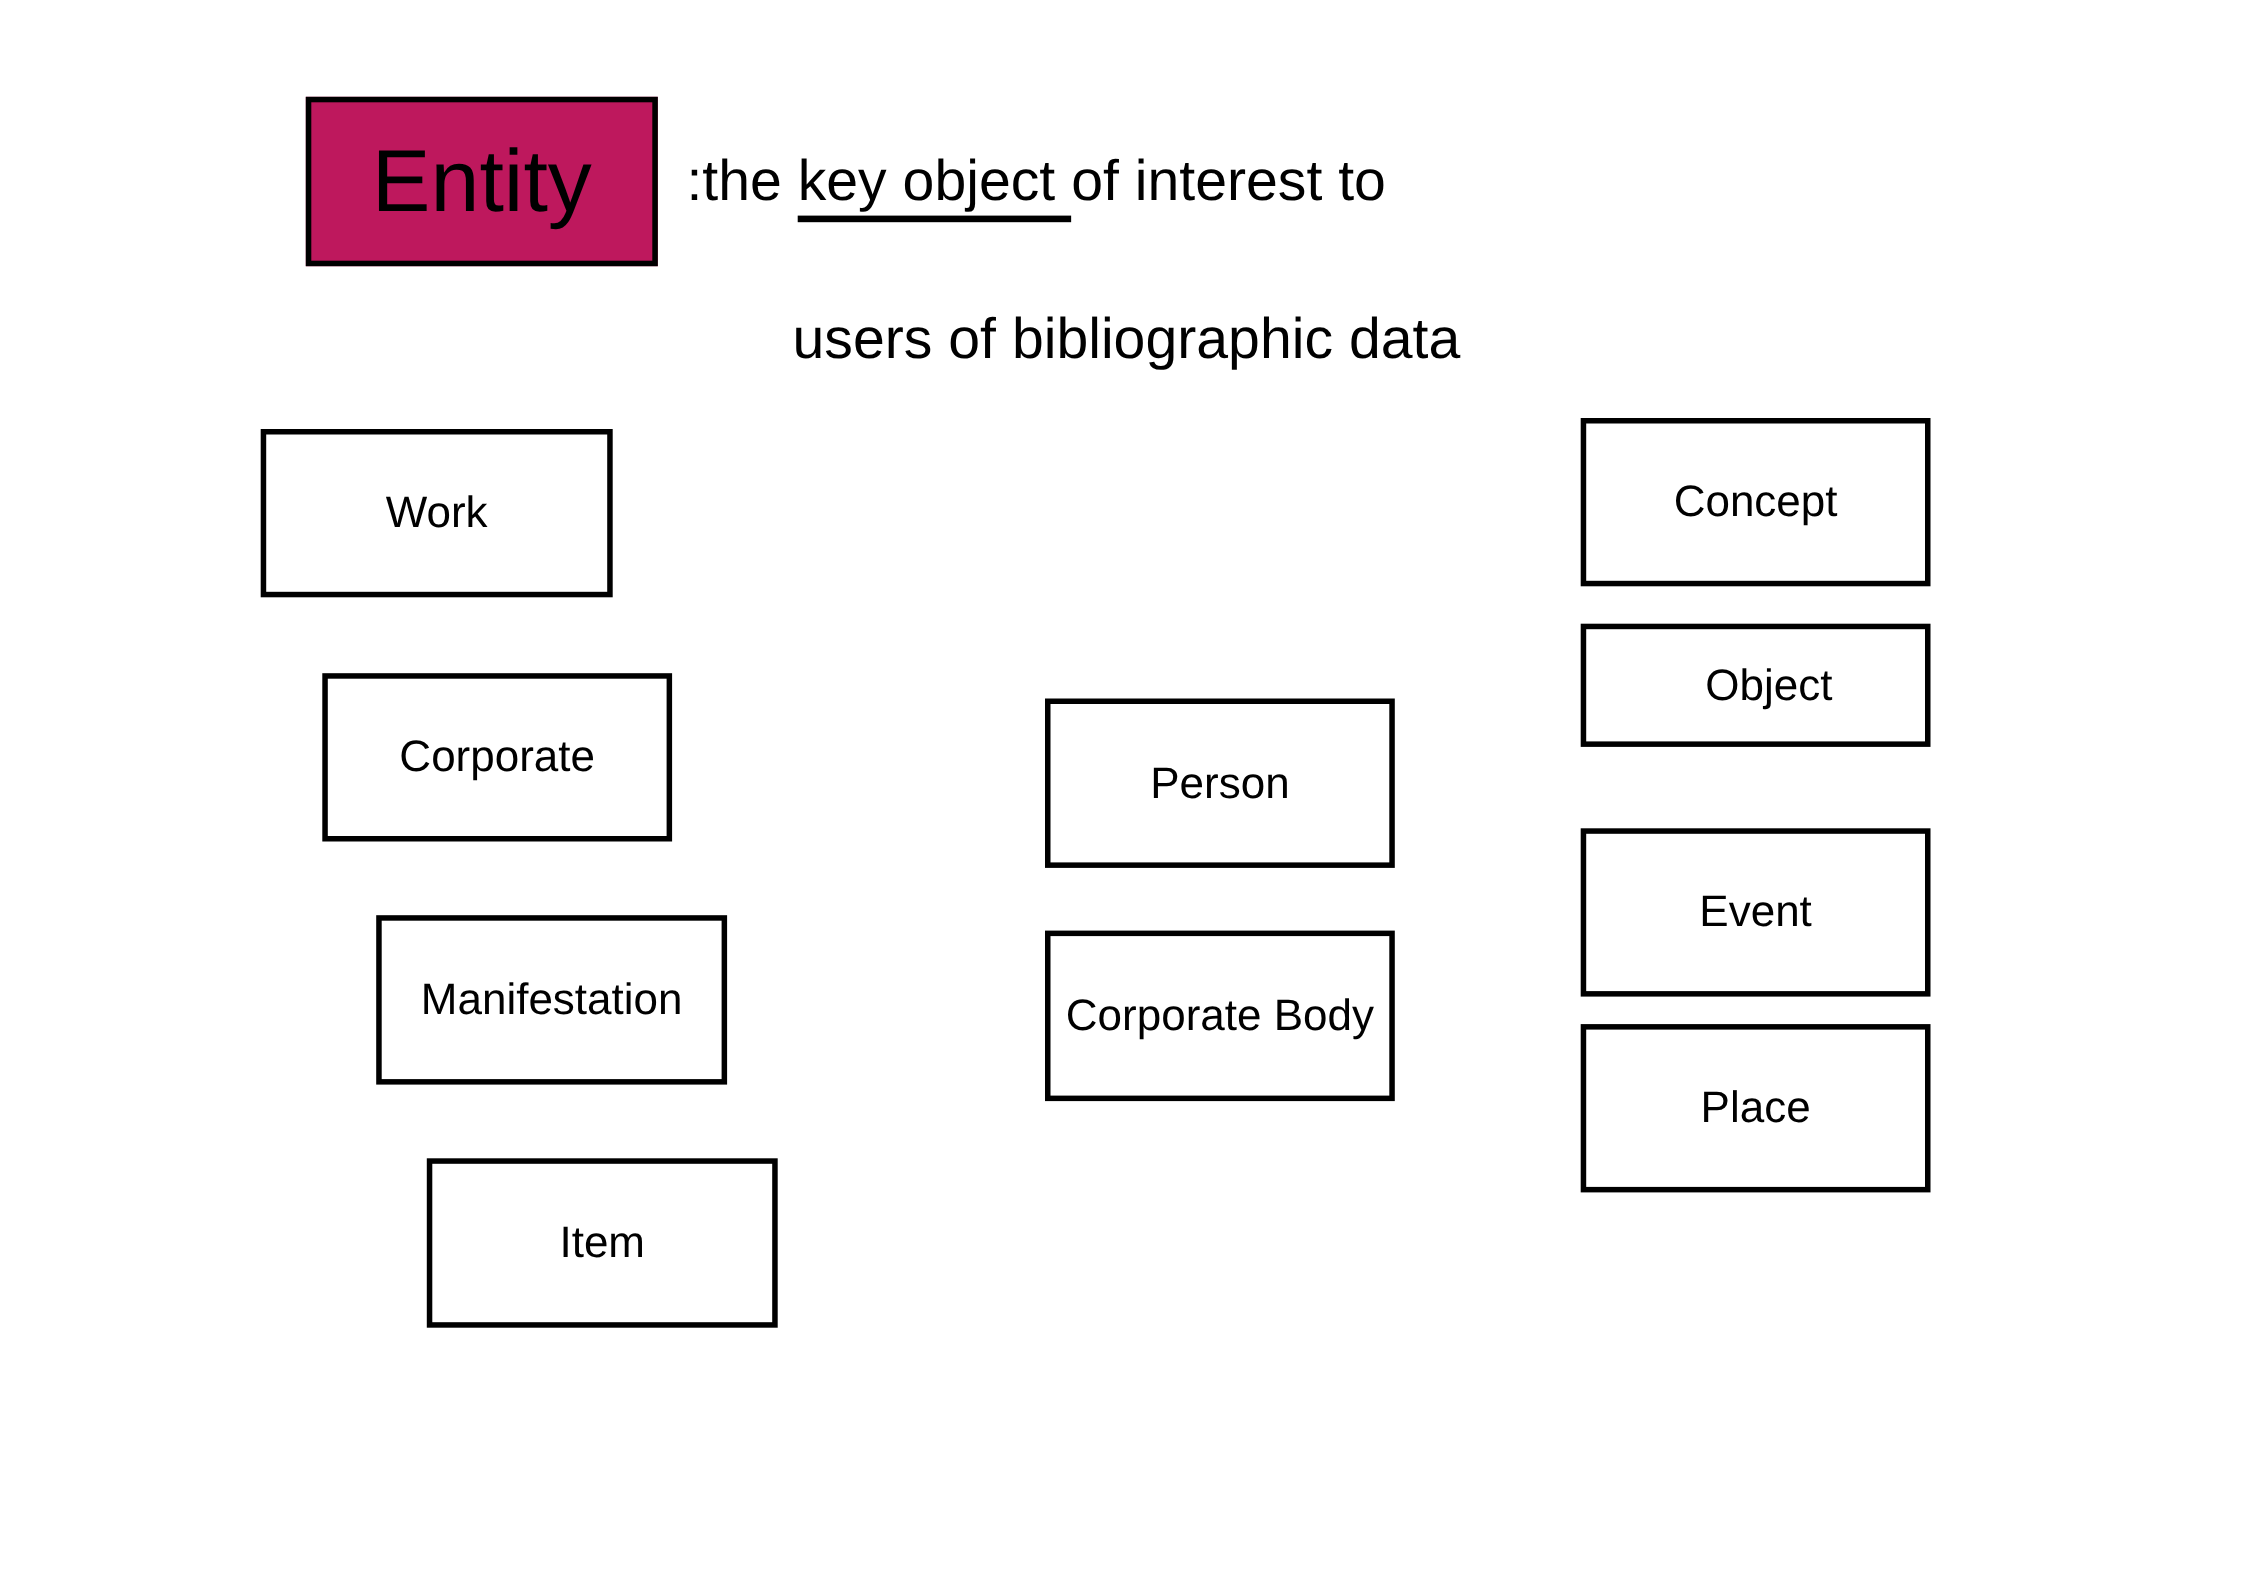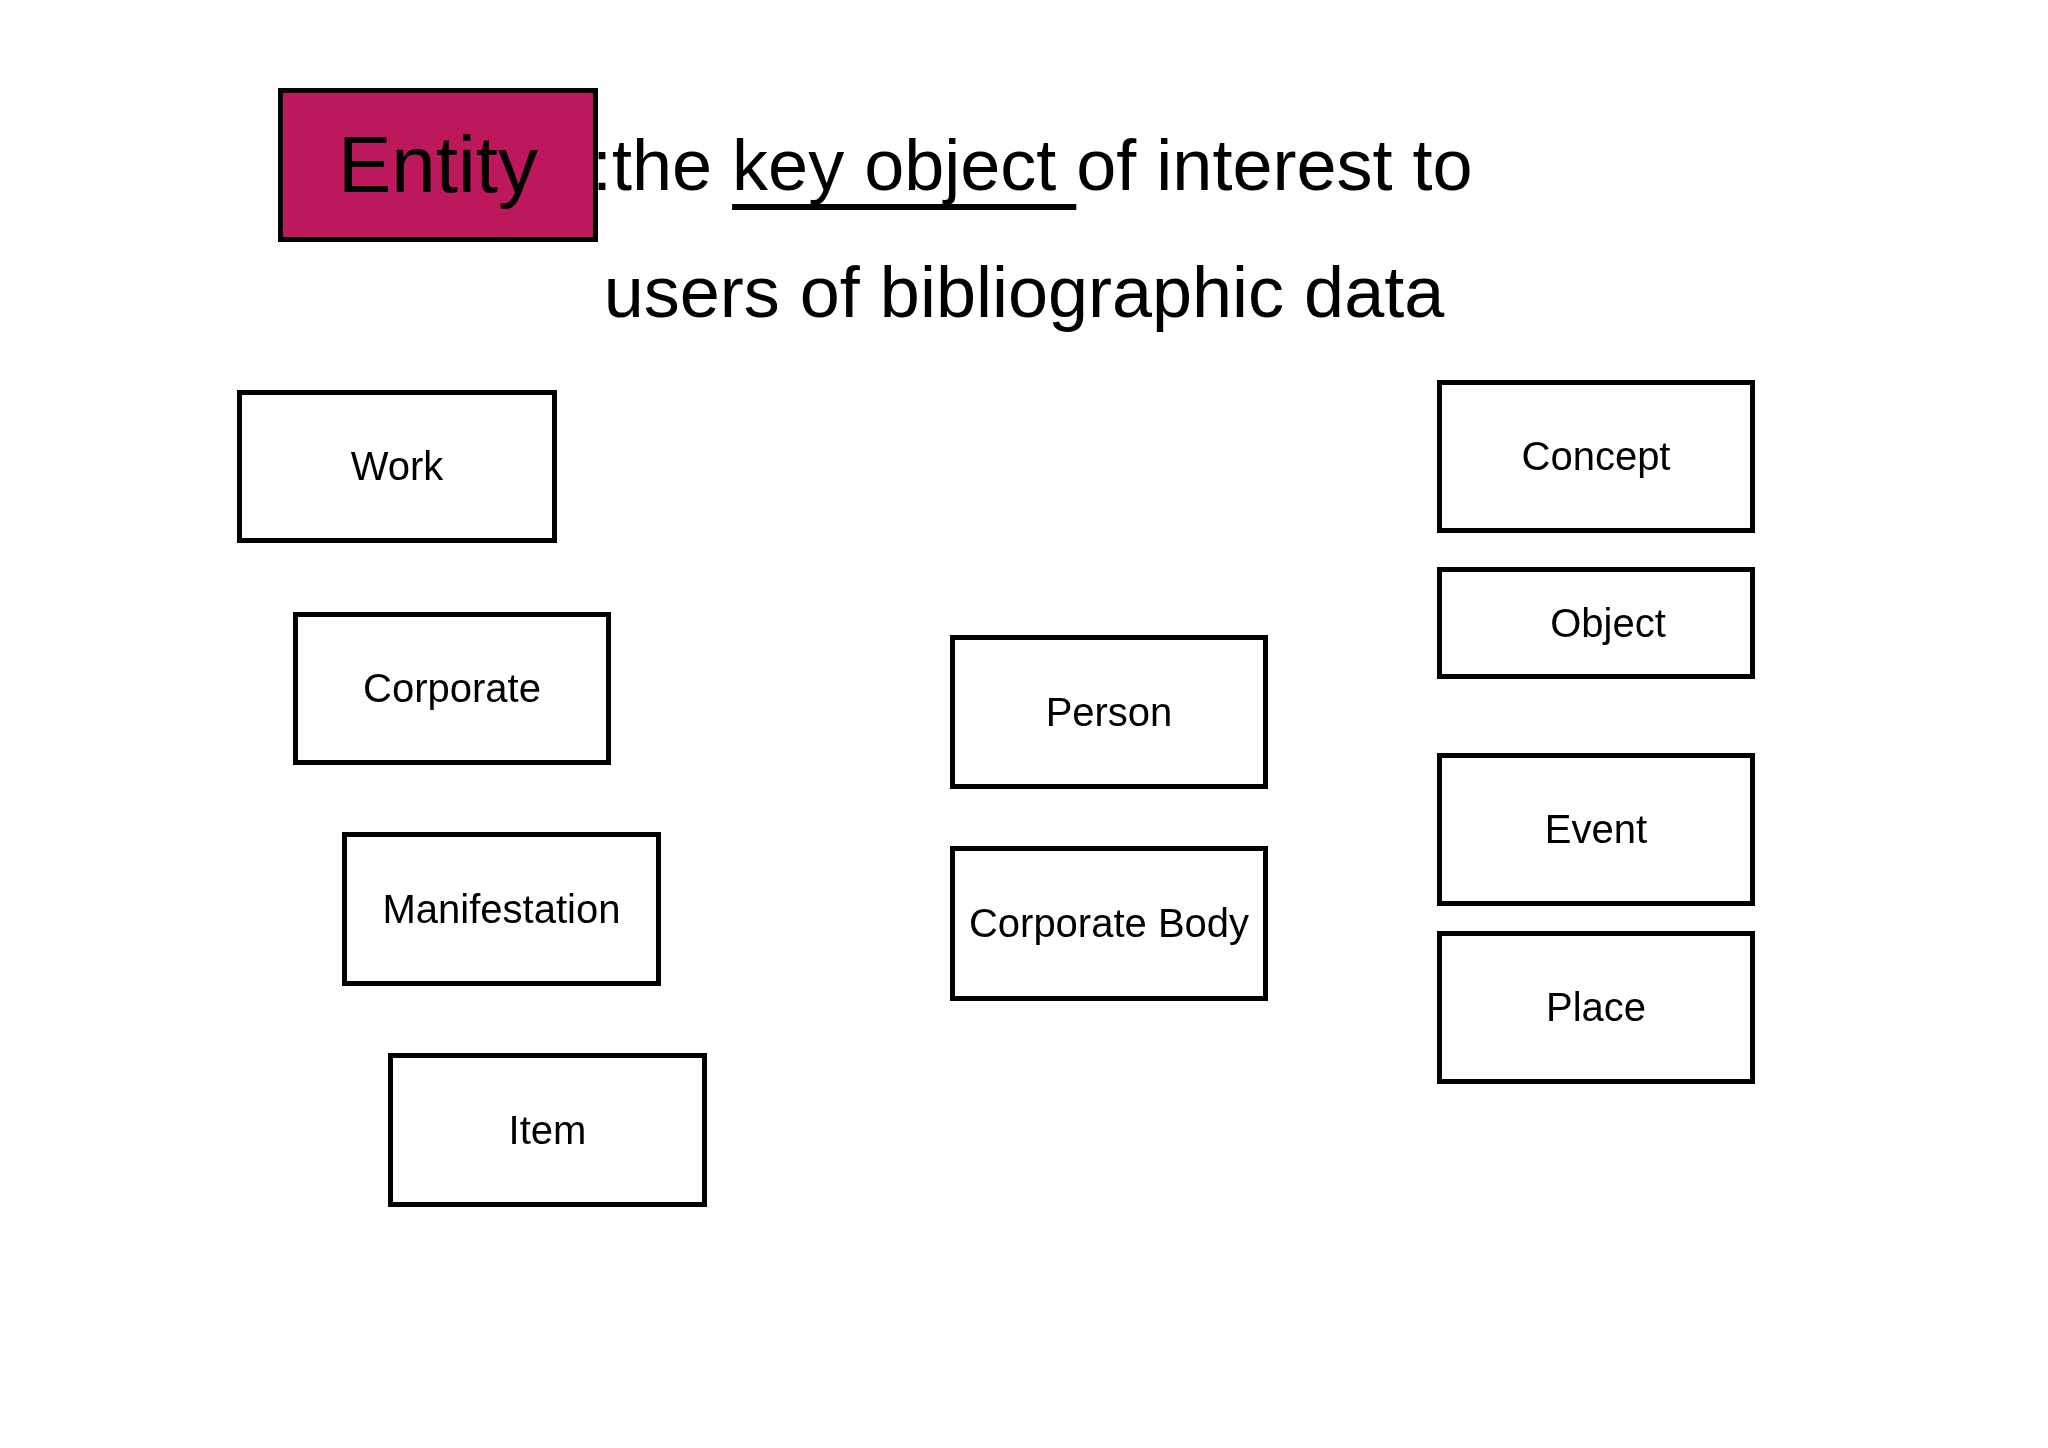--- a/index.html
+++ b/index.html
@@ -24,33 +24,33 @@
     box-sizing: border-box;
     border: 5px solid #000000;
     display: flex;
     align-items: center;
     justify-content: center;
     font-size: 80px;
     background: #be185d;
   }
   .title-line1 {
     position: absolute;
-    left: 592px; top: 88px;
+    left: 624px; top: 88px;
     height: 154px;
     display: flex;
     align-items: center;
-    font-size: 72px;
+    font-size: 52px;
     white-space: pre;
   }
   .title-line2 {
     position: absolute;
-    left: 0; top: 252px;
+    left: 0; top: 268px;
     width: 2048px;
     text-align: center;
-    font-size: 72px;
+    font-size: 52px;
     line-height: 80px;
     white-space: pre;
   }
   .u {
     text-decoration: underline;
     text-decoration-thickness: 6px;
     text-underline-offset: 14px;
     text-decoration-skip-ink: none;
   }
   

